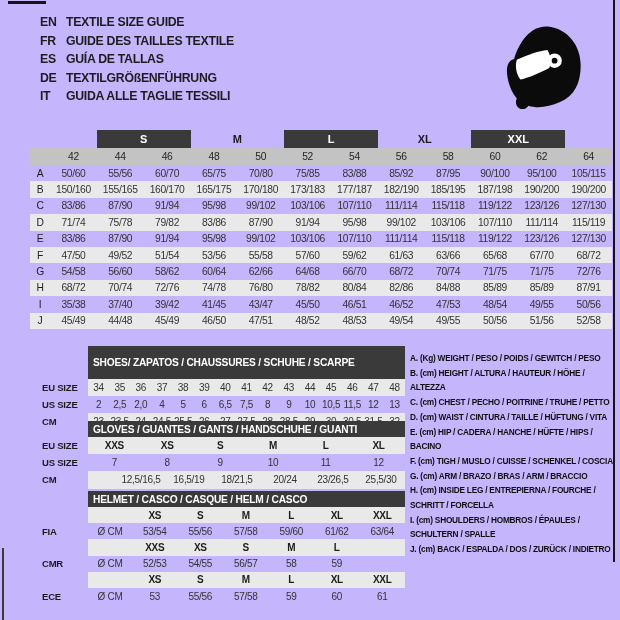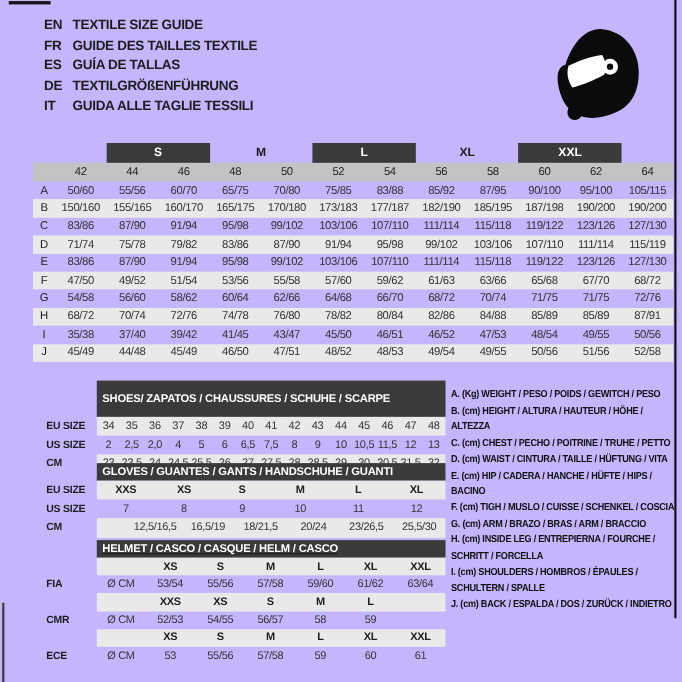--- a/index.html
+++ b/index.html
@@ -360,21 +360,21 @@
           <div>12,5/16,5</div>
           <div>16,5/19</div>
           <div>18/21,5</div>
           <div>20/24</div>
           <div>23/26,5</div>
           <div>25,5/30</div>
         </div>
       </div>
     </div>
   <div class="sub" id="helmetTable" style="top:491px">
-      <div class="srow" style="height: 16px; text-decoration: underline;">
+      <div class="srow" style="height: 16px;">
         <div class="slabel"></div>
         <div class="title-band">HELMET / CASCO / CASQUE / HELM / CASCO</div>
       </div>
       <div class="srow" style="height: 16.2px;">
         <div class="slabel"></div>
         <div class="scontent stripe boldrow" style="grid-template-columns: 44px repeat(6, 1fr);">
           <div></div>
           <div>XS</div>
           <div>S</div>
           <div>M</div>

